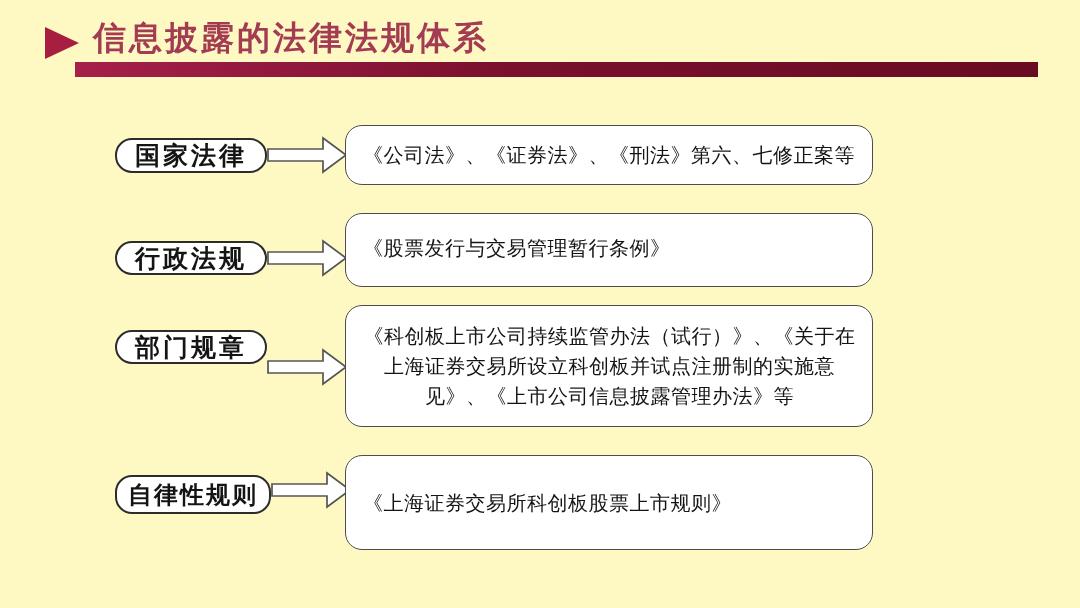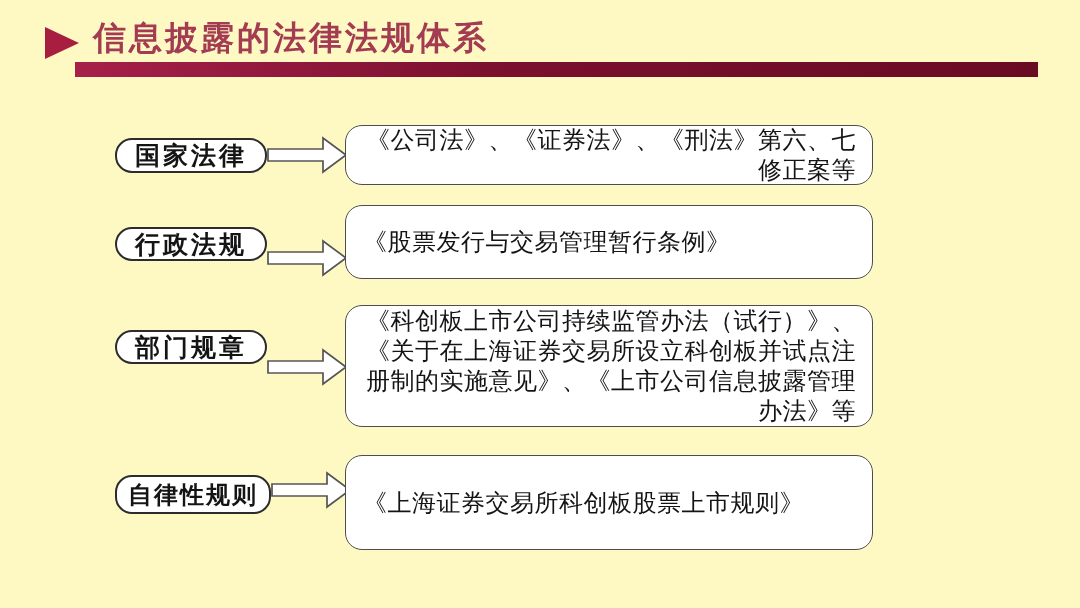--- a/index.html
+++ b/index.html
@@ -40,33 +40,33 @@
   .content-box{
     position:absolute;left:345px;width:528px;
     border:1.6px solid var(--box-border);
     border-radius:17px;
     background:#fff;
     display:flex;align-items:center;
     box-sizing:border-box;
     padding:4px 16px 4px 17px;
   }
   .content-text{
-    font-size:24px;color:var(--text-color);
+    font-size:20px;color:var(--text-color);
     line-height:30px;letter-spacing:0.5px;
-    text-align:right;
+    text-align:center;
   }
 
   
   .r1-label{top:138px;height:35px;}
   .r1-arrow{left:267px;top:135px;}
   .r1-content{top:125px;height:60px;}
 
-  .r2-label{top:227px;height:34px;}
+  .r2-label{top:241px;height:34px;}
   .r2-arrow{left:267px;top:238px;}
-  .r2-content{top:205px;height:74px;}
+  .r2-content{top:213px;height:74px;font-family:Liberation Mono, monospace;}
 
   .r3-label{top:330px;height:34px;}
   .r3-arrow{left:267px;top:347px;}
   .r3-content{top:305px;height:122px;}
 
   .r4-label{top:475px;height:39px;width:156px;font-size:24px;letter-spacing:2px;}
   .r4-arrow{left:271px;top:470px;}
   .r4-content{top:455px;height:95px;}
 </style>
 </head>

